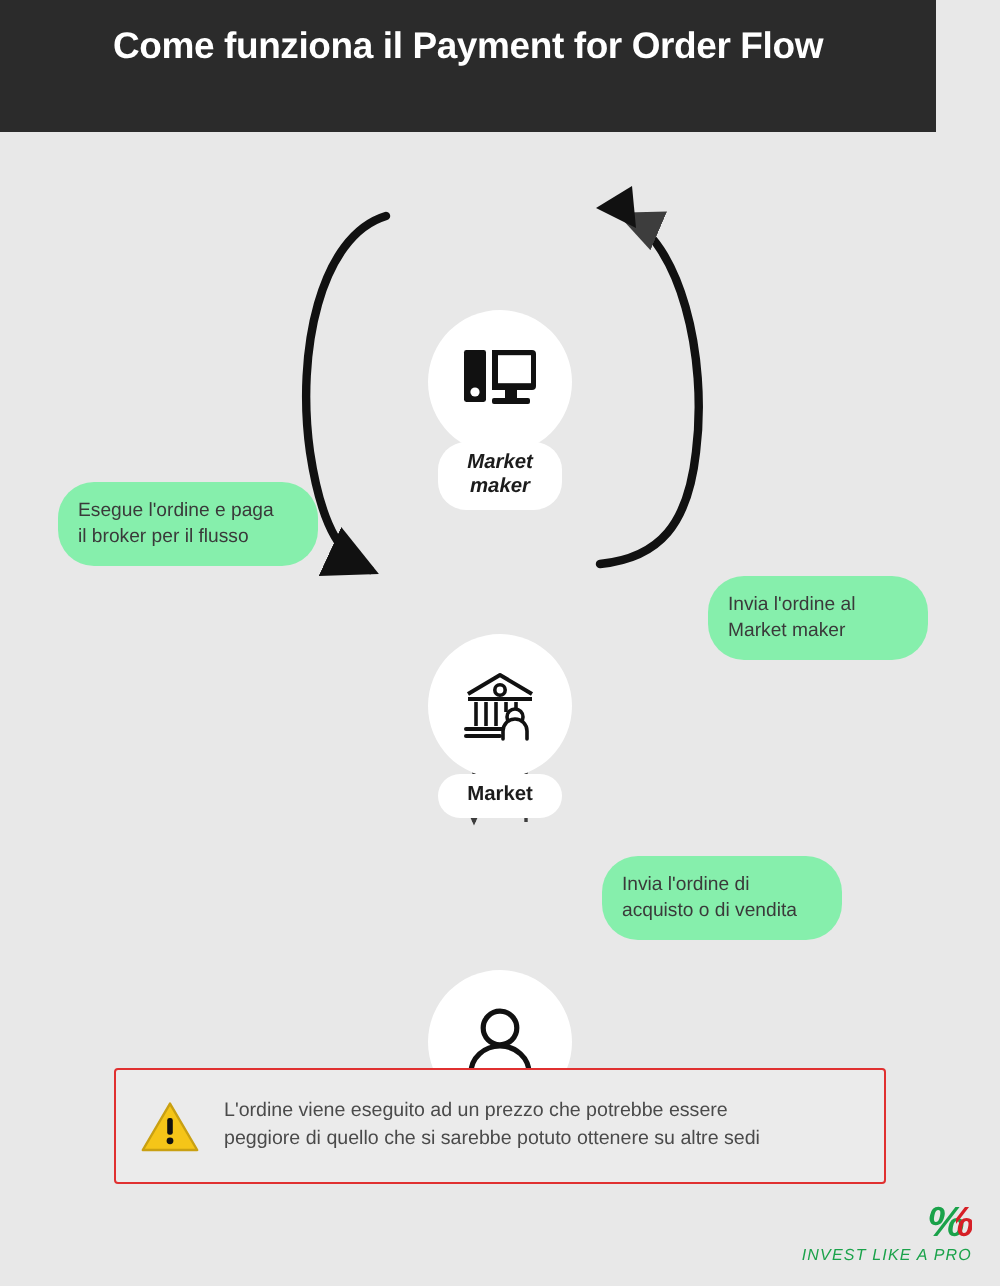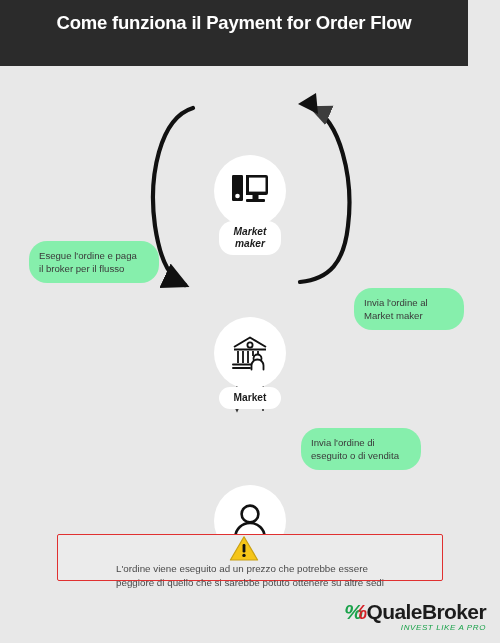--- a/index.html
+++ b/index.html
@@ -104,29 +104,28 @@
   }
   .callout-left  { left: 29px;  top: 175px; width: 130px; }
   .callout-right { left: 354px; top: 178px; width: 110px; margin-top: 44px; }
   .callout-bottom{ left: 301px; top: 362px; width: 120px; }
 
   
   .warning {
     position: absolute;
     left: 57px; top: 534px;
     width: 386px;
-    height: 47px;
+    height: 58px;
     background: #ebebeb;
     border: 1.6px solid #e03030;
     border-radius: 2px;
     box-sizing: border-box;
     display: flex;
     align-items: center;
     padding: 0 12px;
-    flex-direction: column;
   }
   .warning-icon { flex: 0 0 auto; margin-right: 12px; line-height: 0; }
   .warning-text {
     color: #4a4a4a;
     font-size: 9.8px;
     line-height: 14px;
     white-space: pre-line;
   }
 
   
@@ -229,34 +228,33 @@
       <path d="M3.5,34.5 a14.5,13.5 0 0 1 29,0" fill="none" stroke="#111111" stroke-width="2.6" stroke-linecap="round"></path>
     </svg>
   </div>
   <div class="node-label label-client">Cliente</div>
 
   <div class="callout callout-left">Esegue l'ordine e paga
 il broker per il flusso</div>
   <div class="callout callout-right">Invia l'ordine al
 Market maker</div>
   <div class="callout callout-bottom">Invia l'ordine di
-eseguito o di vendita</div>
+acquisto o di vendita</div>
 </div>
 
 <div class="warning">
   <span class="warning-icon">
     <svg width="30" height="27" viewBox="0 0 30 27">
       <path d="M15,1.8 L28.6,25 H1.4 Z" fill="#f5c518" stroke="#c9a012" stroke-width="1.2" stroke-linejoin="round"></path>
       <rect x="13.6" y="9" width="2.8" height="8.4" rx="1.2" fill="#111111"></rect>
       <circle cx="15" cy="20.4" r="1.7" fill="#111111"></circle>
     </svg>
   </span>
   <span class="warning-text">L'ordine viene eseguito ad un prezzo che potrebbe essere
 peggiore di quello che si sarebbe potuto ottenere su altre sedi</span>
 </div>
 
 <div class="footer-logo">
   <div class="logo-row">
     <span class="logo-pct"><span class="pct-g">%</span><span class="pct-r" style="margin-left:-13px;clip-path:polygon(55% 0,100% 0,100% 100%,55% 100%);">%</span></span>
-    <span class="logo-name">QualeBroker</span>
   </div>
   <div class="logo-tag">INVEST LIKE A PRO</div>
 </div>
 
 </body></html>

